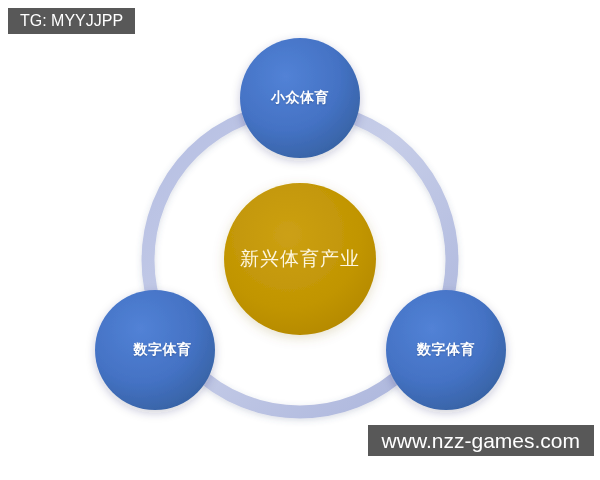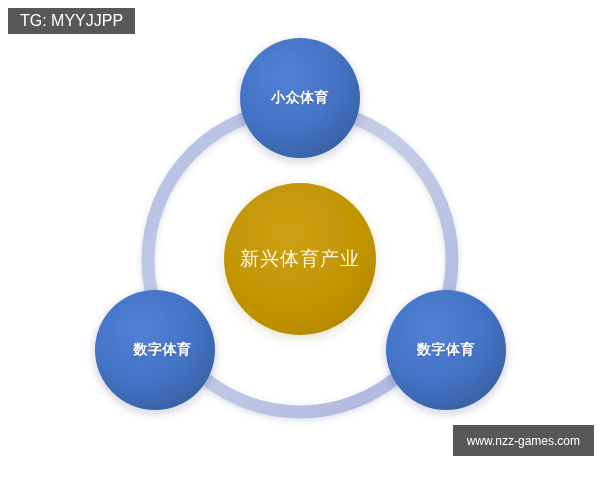--- a/index.html
+++ b/index.html
@@ -85,21 +85,21 @@
     top: 8px;
     height: 26px;
     padding: 0 12px;
     font-size: 16px;
   }
   #watermark-bottom {
     right: 6px;
     bottom: 24px;
     height: 31px;
     padding: 0 14px;
-    font-size: 12px;
+    font-size: 21px;
   }
 </style>
 </head>
 <body>
 
 <div id="canvas">
 
   <svg id="diagram" viewBox="0 0 600 480" aria-hidden="true">
     <defs>
       <linearGradient id="ringGrad" x1="0" y1="0" x2="1" y2="1">

